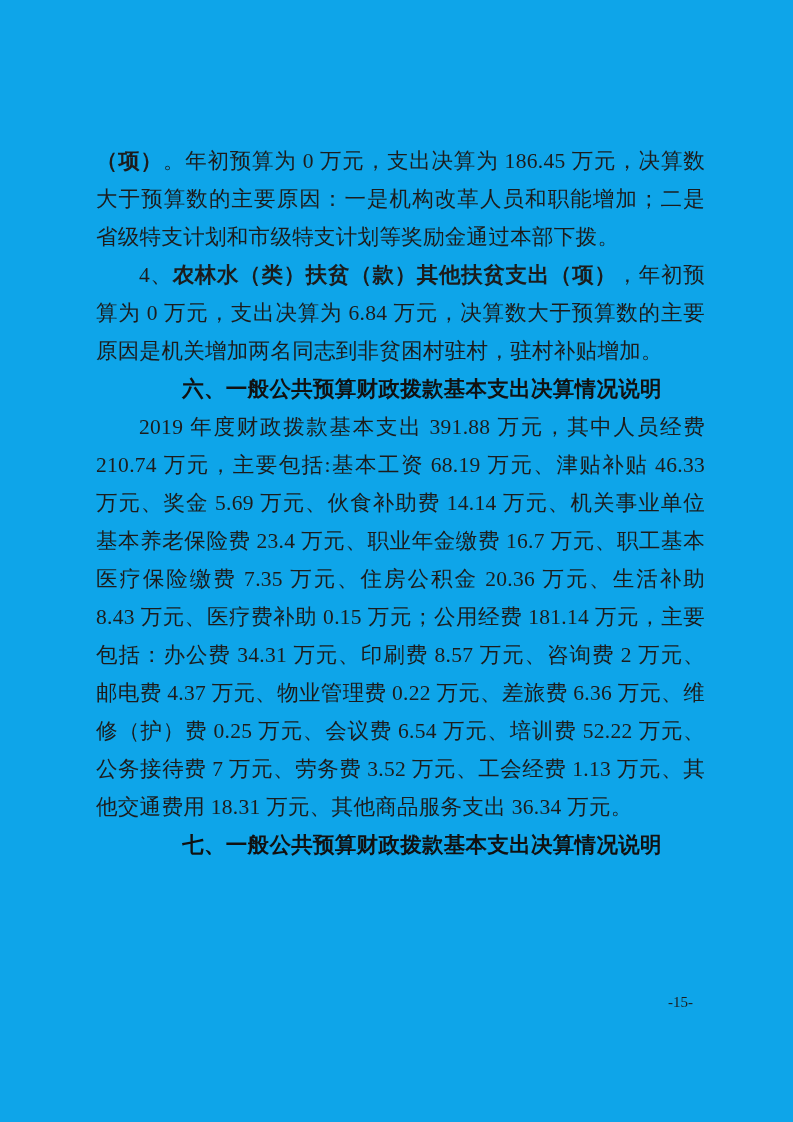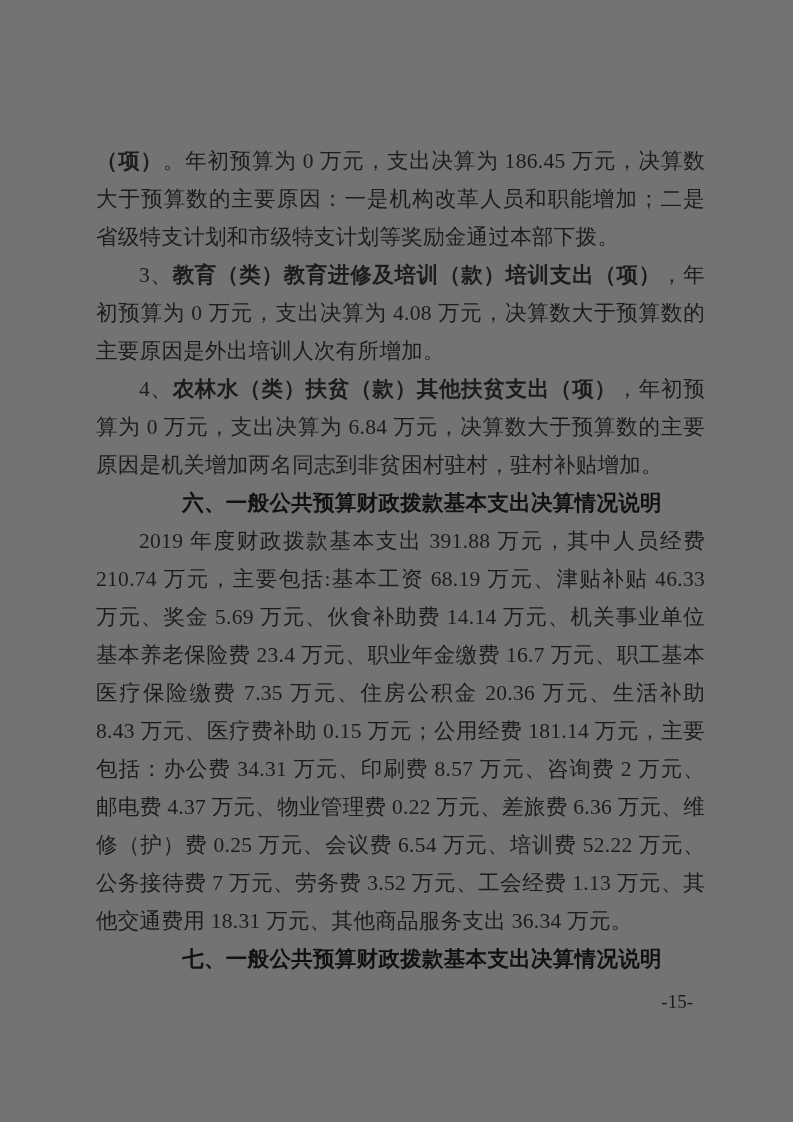--- a/index.html
+++ b/index.html
@@ -8,21 +8,21 @@
     width: 793px;
     height: 1122px;
     position: relative;
     overflow: hidden;
     font-family: "Liberation Serif", "DejaVu Serif", serif;
     color: #1c1c1c;
   }
   .page {
     position: absolute;
     inset: 0;
-    background: #737373;
+    background: #0ea5e9;
   }
   .content {
     position: absolute;
     left: 96px;
     top: 142px;
     width: 609px;
     font-size: 21.5px;
     line-height: 38px;
     text-align: justify;
     text-justify: inter-ideograph;
@@ -37,32 +37,31 @@
     font-size: 21.5px;
     line-height: 38px;
     text-indent: 2em;
     text-align: center;
     color: #111111;
   }
   .page-number {
     position: absolute;
     top: 991px;
     right: 100px;
-    font-size: 19px;
+    font-size: 15px;
     line-height: 22px;
     color: #1c1c1c;
     font-family: "Liberation Serif", "DejaVu Serif", serif;
   }
 </style>
 </head>
 <body>
 
 <div class="page">
   <main class="content" id="doc-content">
       <p class="para"><span class="run-bold">（项）</span><span class="run">。年初预算为 0 万元，支出决算为 186.45 万元，决算数大于预算数的主要原因：一是机构改革人员和职能增加；二是省级特支计划和市级特支计划等奖励金通过本部下拨。</span></p>
-      <p class="para indent"><span class="run">3、</span><span class="run-bold">教育（类）教育进修及培训（款）培训支出（项）</span><span class="run">，年初预算为 0 万元，支出决算为 4.08 万元，决算数大于预算数的主要原因是外出培训人次有所增加。</span></p>
       <p class="para indent"><span class="run">4、</span><span class="run-bold">农林水（类）扶贫（款）其他扶贫支出（项）</span><span class="run">，年初预算为 0 万元，支出决算为 6.84 万元，决算数大于预算数的主要原因是机关增加两名同志到非贫困村驻村，驻村补贴增加。</span></p>
       <h3 class="heading">六、一般公共预算财政拨款基本支出决算情况说明</h3>
       <p class="para indent"><span class="run">2019 年度财政拨款基本支出 391.88 万元，其中人员经费 210.74 万元，主要包括:基本工资 68.19 万元、津贴补贴 46.33 万元、奖金 5.69 万元、伙食补助费 14.14 万元、机关事业单位基本养老保险费 23.4 万元、职业年金缴费 16.7 万元、职工基本医疗保险缴费 7.35 万元、住房公积金 20.36 万元、生活补助 8.43 万元、医疗费补助 0.15 万元；公用经费 181.14 万元，主要包括：办公费 34.31 万元、印刷费 8.57 万元、咨询费 2 万元、邮电费 4.37 万元、物业管理费 0.22 万元、差旅费 6.36 万元、维修（护）费 0.25 万元、会议费 6.54 万元、培训费 52.22 万元、公务接待费 7 万元、劳务费 3.52 万元、工会经费 1.13 万元、其他交通费用 18.31 万元、其他商品服务支出 36.34 万元。</span></p>
       <h3 class="heading">七、一般公共预算财政拨款基本支出决算情况说明</h3>
     </main>
   <div class="page-number">-15-</div>
 </div>
 
 </body></html>

